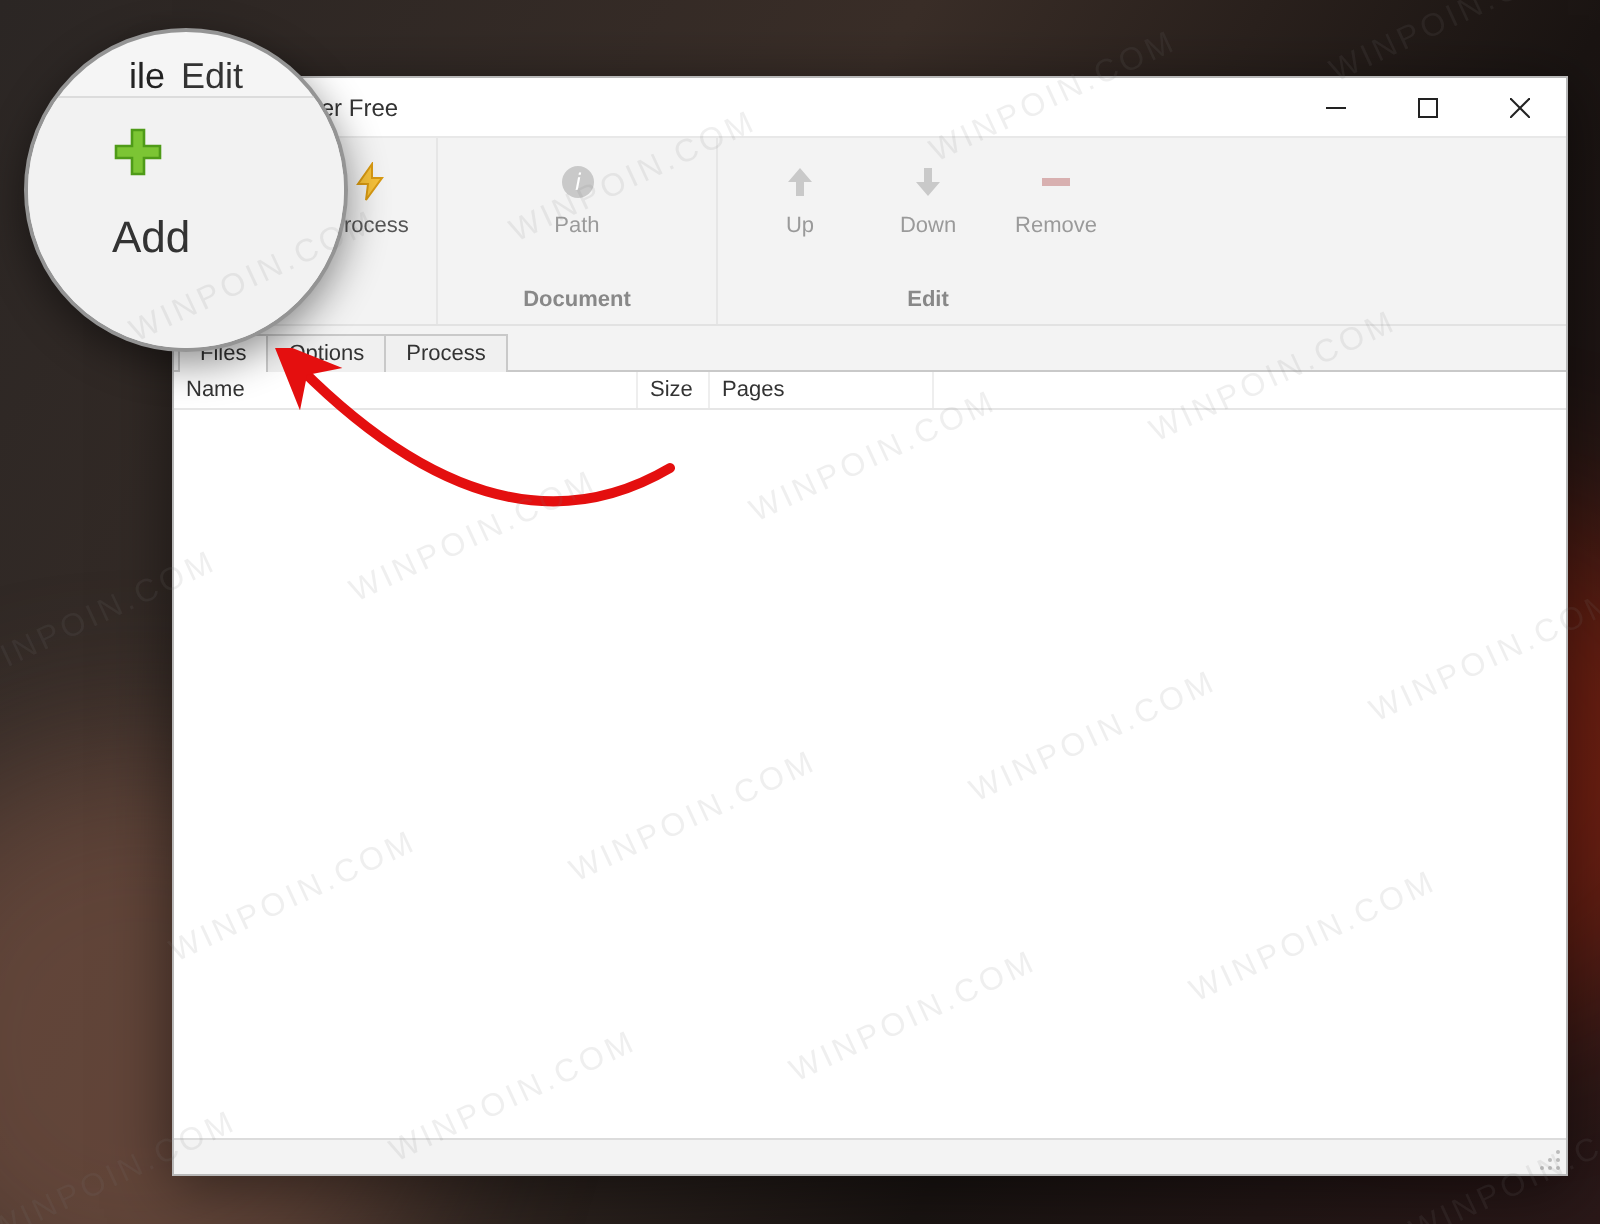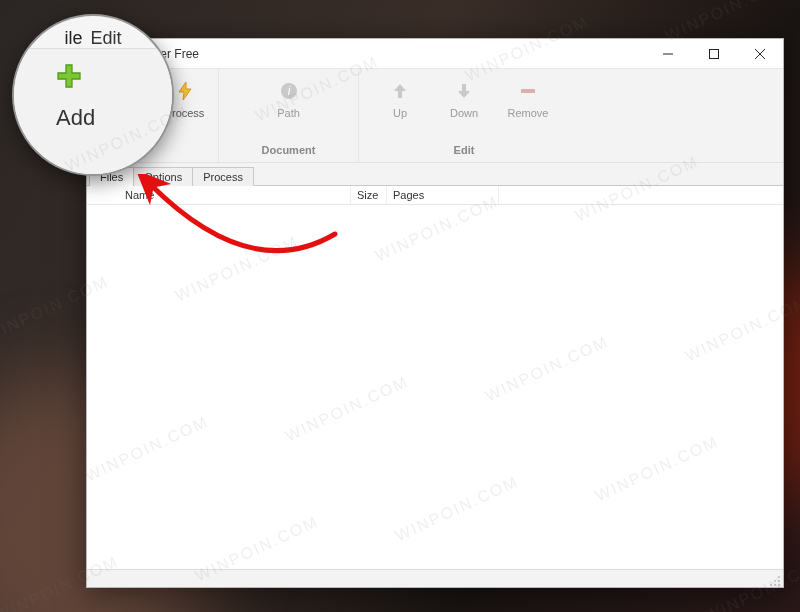--- a/index.html
+++ b/index.html
@@ -125,21 +125,21 @@
     height: 20px;
     border-top: 1px solid #c9c9c9;
     border-bottom: 1px solid #e6e6e6;
     display: flex;
     align-items: center;
     font-size: 11px;
     color: #333;
     background: #ffffff;
   }
   .colh { padding-left: 6px; border-right: 1px solid #eee; height: 100%; display:flex; align-items:center; }
-  .col-name { width: 232px; margin-left: 32px; }
+  .col-name { width: 232px; }
   .col-size { width: 36px; }
   .col-pages { width: 112px; }
   .col-path { flex: 1; }
   .list-body {
     flex: 1;
     background: #ffffff;
   }
   .statusbar {
     height: 18px;
     background: #f3f3f3;

